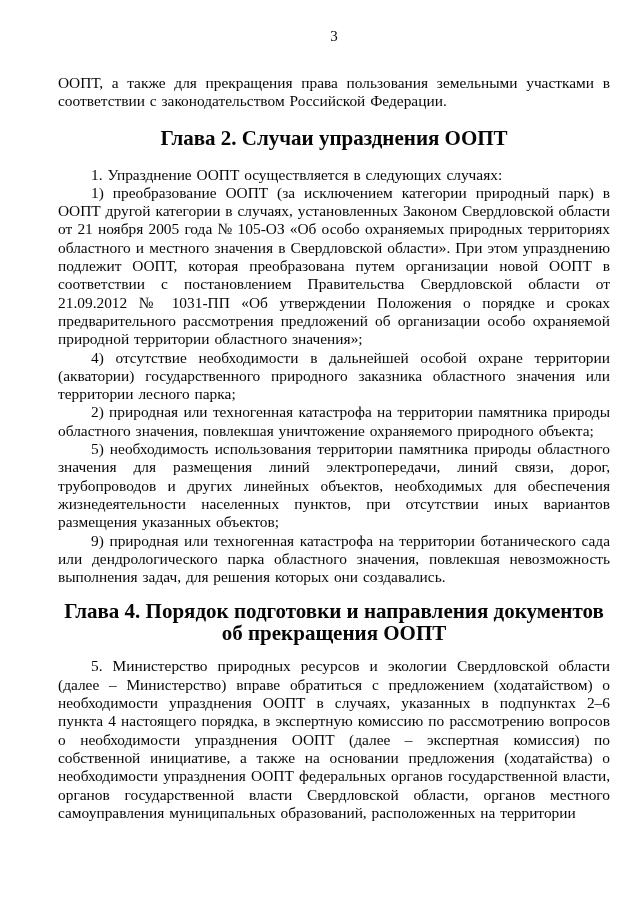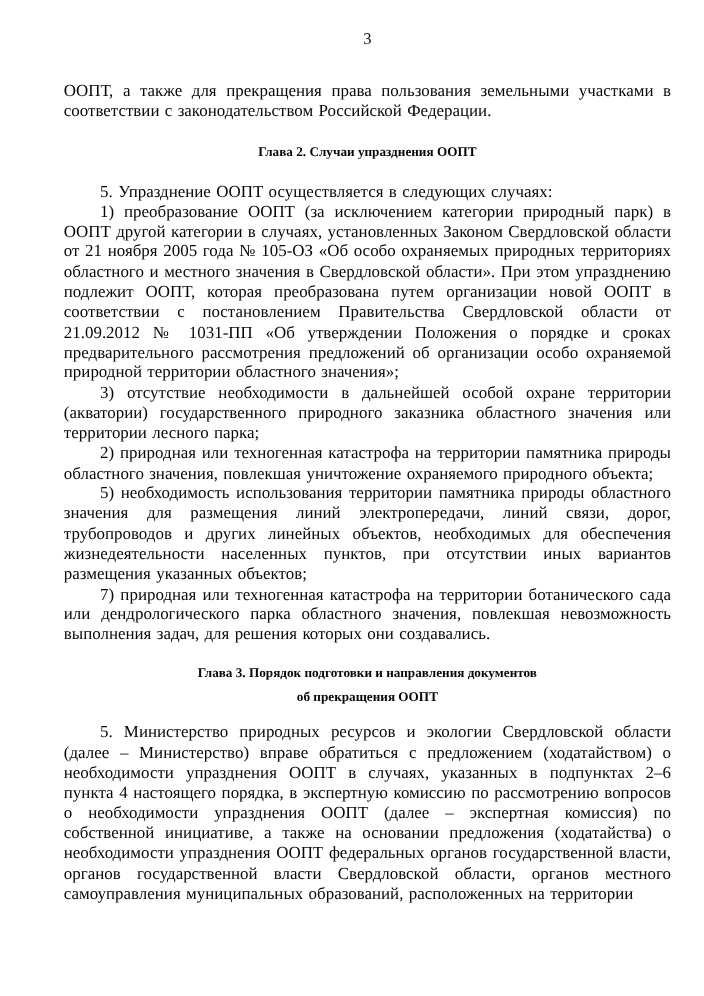--- a/index.html
+++ b/index.html
@@ -37,48 +37,48 @@
     word-spacing: 1px;
   }
   .para.noindent {
     text-indent: 0;
     margin-top: 29px;
   }
   .chapter {
     margin: 16px 0 17px 0;
     text-align: center;
     font-weight: bold;
-    font-size: 12px;
+    font-size: 21px;
     line-height: 22px;
   }
   .chapter .hline {
     display: block;
   }
   .chapter.chapter3 {
     margin: 14px 0 13px 0;
   }
 </style>
 </head>
 <body>
 
 <div class="page">
 
   <div class="pagenum">3</div>
 
   <p class="para noindent">ООПТ, а также для прекращения права пользования земельными участками в соответствии с законодательством Российской Федерации.</p>
 
   <h2 class="chapter">Глава 2. Случаи упразднения ООПТ</h2>
 
-  <p class="para">5. Упразднение ООПТ осуществляется в следующих случаях:</p>
+  <p class="para">1. Упразднение ООПТ осуществляется в следующих случаях:</p>
   <p class="para">1) преобразование ООПТ (за исключением категории природный парк) в ООПТ другой категории в случаях, установленных Законом Свердловской области от 21 ноября 2005 года № 105-ОЗ «Об особо охраняемых природных территориях областного и местного значения в Свердловской области». При этом упразднению подлежит ООПТ, которая преобразована путем организации новой ООПТ в соответствии с постановлением Правительства Свердловской области от 21.09.2012 № 1031-ПП «Об утверждении Положения о порядке и сроках предварительного рассмотрения предложений об организации особо охраняемой природной территории областного значения»;</p>
-  <p class="para">3) отсутствие необходимости в дальнейшей особой охране территории (акватории) государственного природного заказника областного значения или территории лесного парка;</p>
+  <p class="para">4) отсутствие необходимости в дальнейшей особой охране территории (акватории) государственного природного заказника областного значения или территории лесного парка;</p>
   <p class="para">2) природная или техногенная катастрофа на территории памятника природы областного значения, повлекшая уничтожение охраняемого природного объекта;</p>
   <p class="para">5) необходимость использования территории памятника природы областного значения для размещения линий электропередачи, линий связи, дорог, трубопроводов и других линейных объектов, необходимых для обеспечения жизнедеятельности населенных пунктов, при отсутствии иных вариантов размещения указанных объектов;</p>
-  <p class="para">7) природная или техногенная катастрофа на территории ботанического сада или дендрологического парка областного значения, повлекшая невозможность выполнения задач, для решения которых они создавались.</p>
+  <p class="para">9) природная или техногенная катастрофа на территории ботанического сада или дендрологического парка областного значения, повлекшая невозможность выполнения задач, для решения которых они создавались.</p>
 
   <h2 class="chapter chapter3">
-    <span class="hline">Глава 3. Порядок подготовки и направления документов</span>
+    <span class="hline">Глава 4. Порядок подготовки и направления документов</span>
     <span class="hline">об прекращения ООПТ</span>
   </h2>
 
   <p class="para">5. Министерство природных ресурсов и экологии Свердловской области (далее – Министерство) вправе обратиться с предложением (ходатайством) о необходимости упразднения ООПТ в случаях, указанных в подпунктах 2–6 пункта 4 настоящего порядка, в экспертную комиссию по рассмотрению вопросов о необходимости упразднения ООПТ (далее – экспертная комиссия) по собственной инициативе, а также на основании предложения (ходатайства) о необходимости упразднения ООПТ федеральных органов государственной власти, органов государственной власти Свердловской области, органов местного самоуправления муниципальных образований, расположенных на территории</p>
 
 </div>
 
 </body></html>

